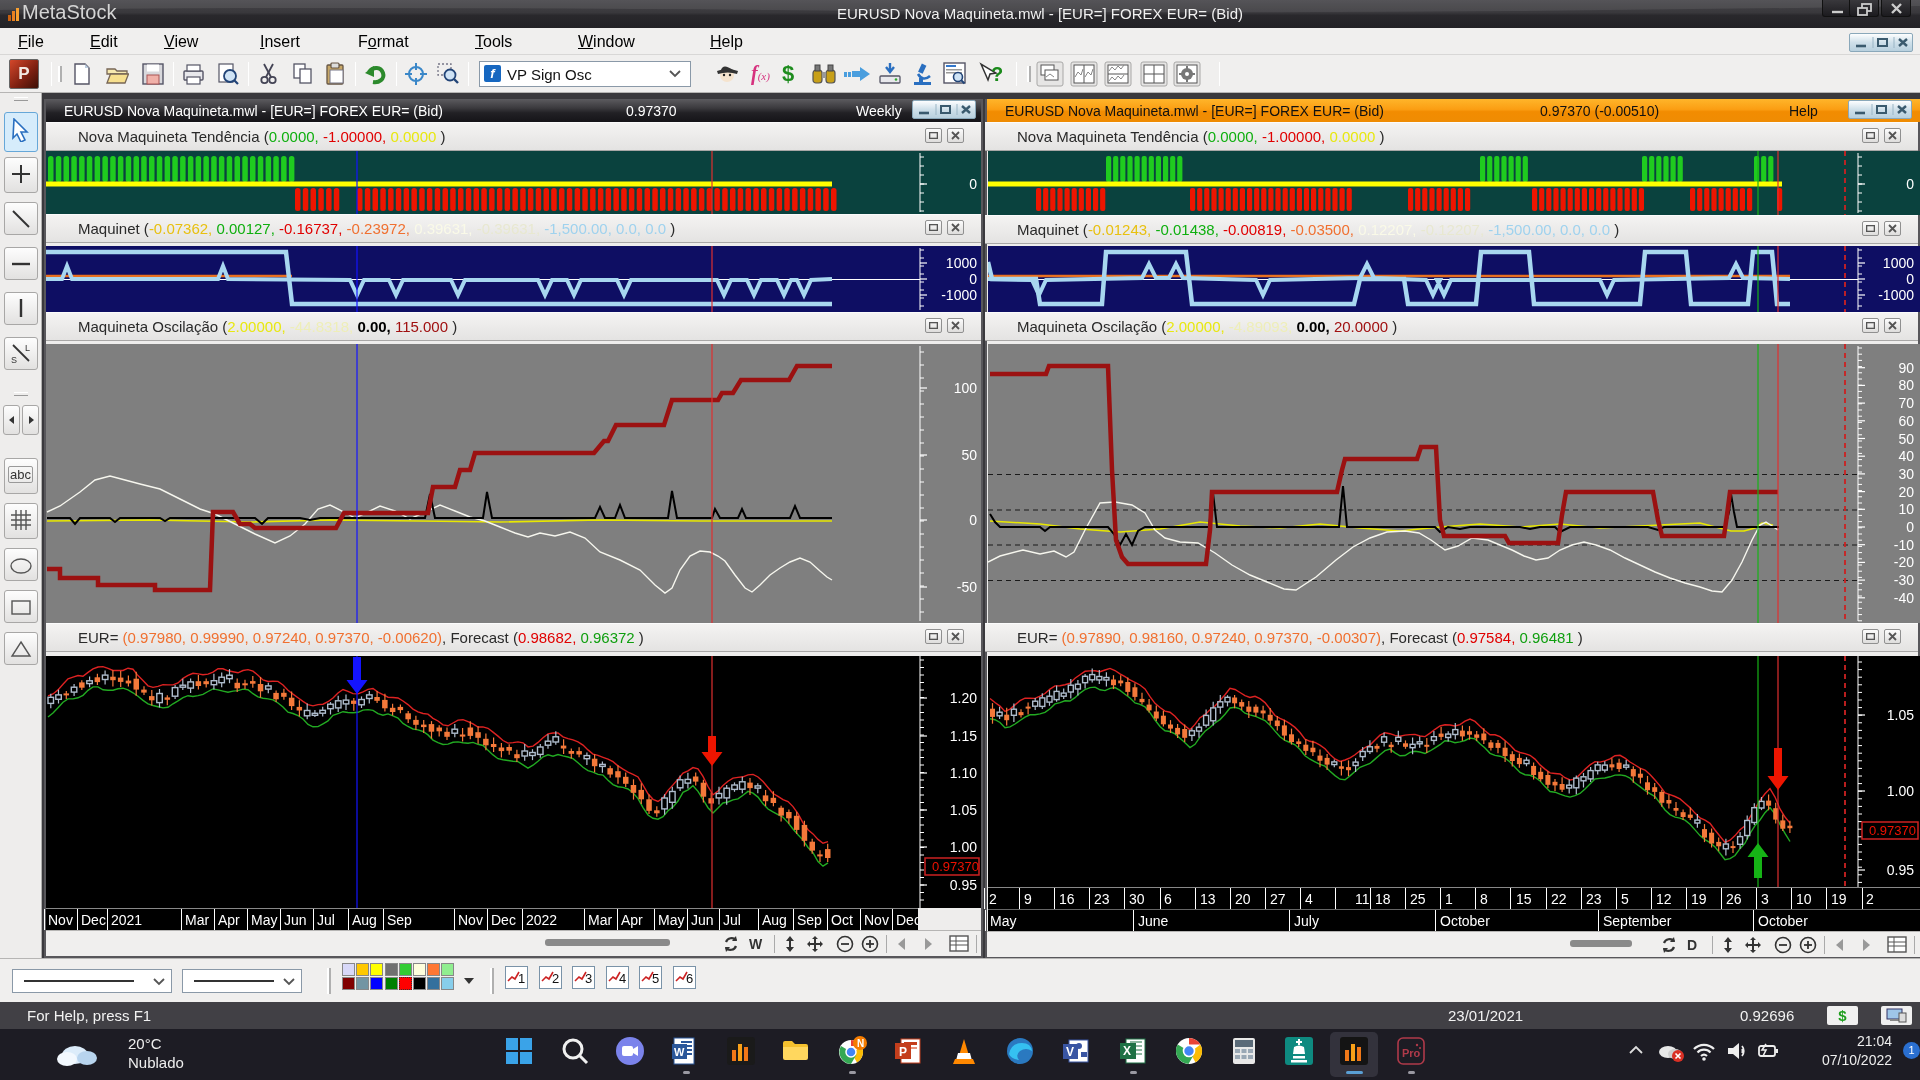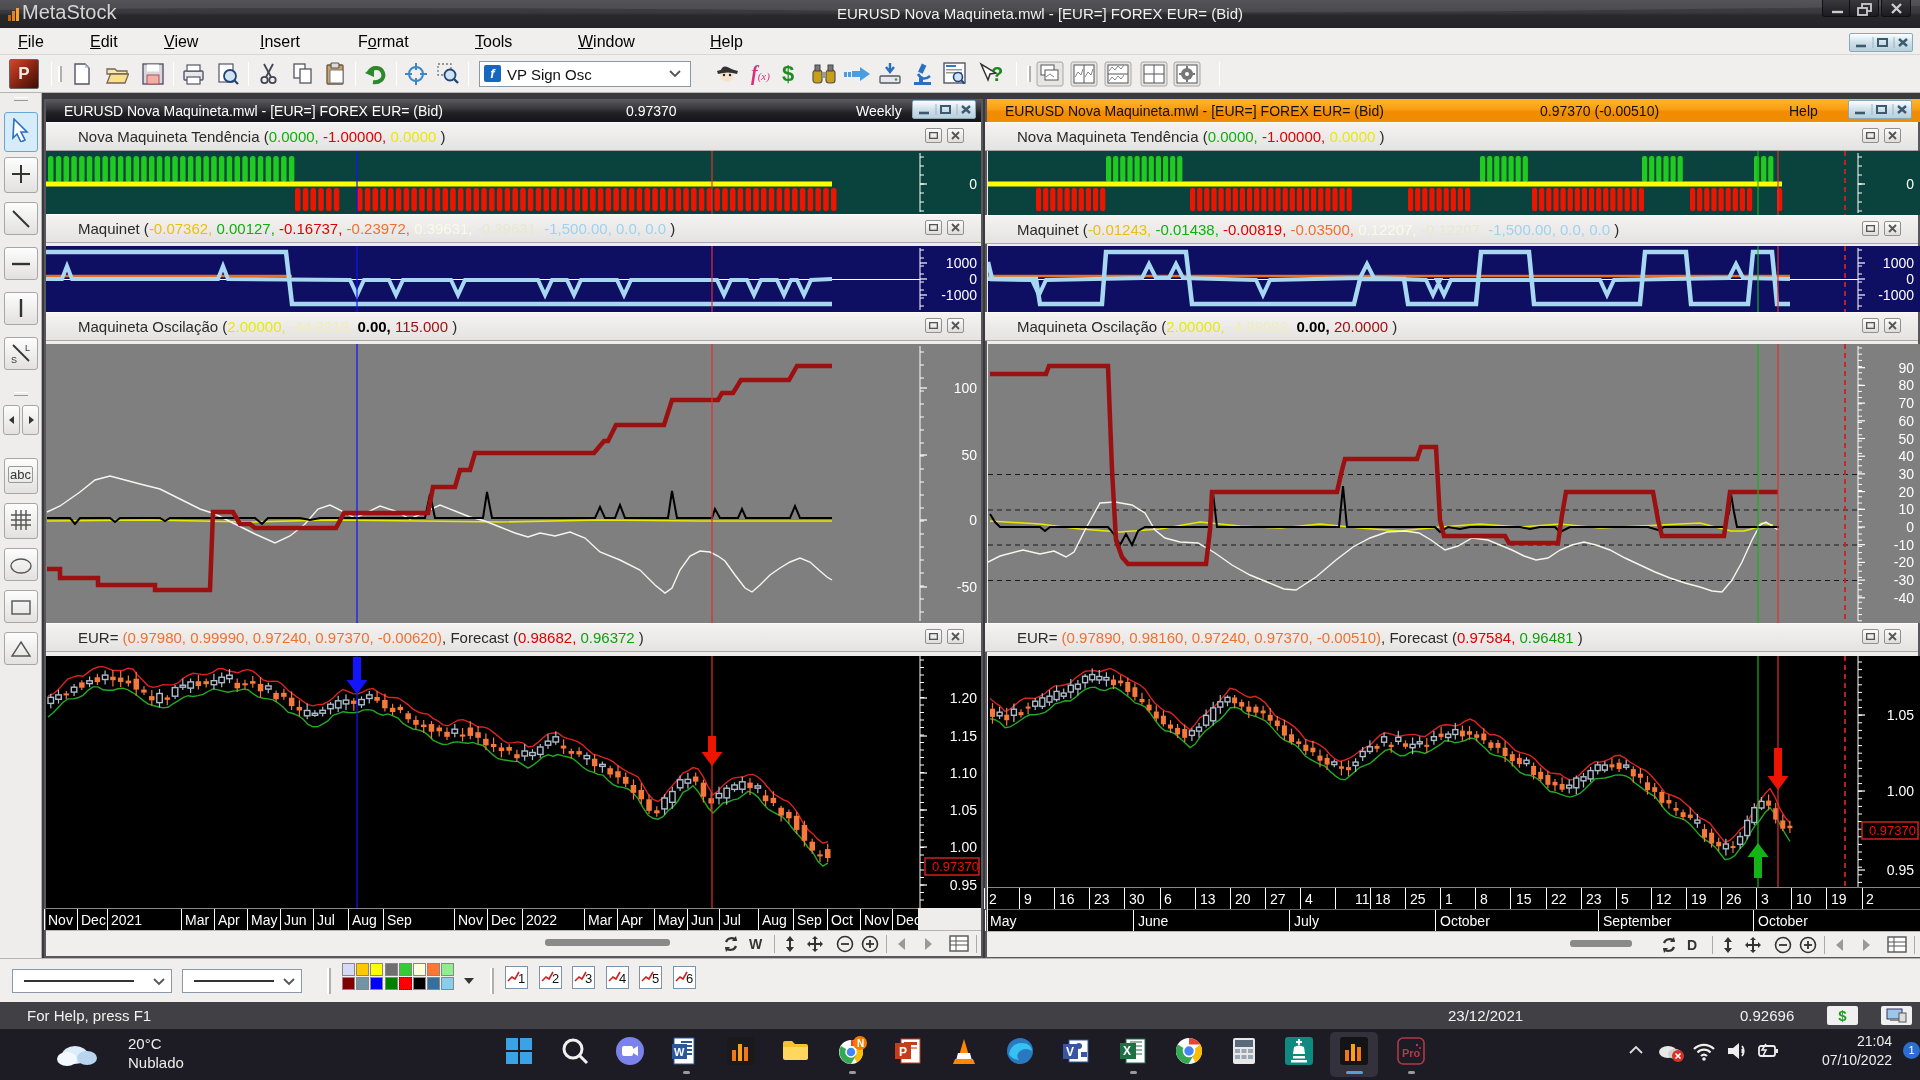--- a/index.html
+++ b/index.html
@@ -376,21 +376,21 @@
   </div>
 <div class="hbtn" style="left:1862px;top:318px"></div>
 <svg class="abs" style="left:1866px;top:322px" width="9" height="7" viewBox="0 0 9 7">
     <rect x="0.5" y="0.5" width="8" height="6" fill="none" stroke="#555" stroke-width="1.6"></rect>
   </svg>
 <div class="hbtn" style="left:1884px;top:318px"></div>
 <svg class="abs" style="left:1888px;top:321px" width="9" height="9" viewBox="0 0 9 9">
     <path d="M1 1 l7 7 M8 1 l-7 7" stroke="#555" stroke-width="1.8"></path>
   </svg>
 <div class="phdr" style="left:985px;top:623px;width:933px;height:29px">
-    <div style="padding:5px 0 0 32px;white-space:nowrap">EUR= <span style="color:#f07030;">(0.97890, 0.98160, 0.97240, 0.97370, -0.00510)</span>, Forecast (<span style="color:#e00000;">0.97584,</span> <span style="color:#0f9f0f;">0.96481</span> )</div>
+    <div style="padding:5px 0 0 32px;white-space:nowrap">EUR= <span style="color:#f07030;">(0.97890, 0.98160, 0.97240, 0.97370, -0.00307)</span>, Forecast (<span style="color:#e00000;">0.97584,</span> <span style="color:#0f9f0f;">0.96481</span> )</div>
   </div>
 <div class="hbtn" style="left:1862px;top:629px"></div>
 <svg class="abs" style="left:1866px;top:633px" width="9" height="7" viewBox="0 0 9 7">
     <rect x="0.5" y="0.5" width="8" height="6" fill="none" stroke="#555" stroke-width="1.6"></rect>
   </svg>
 <div class="hbtn" style="left:1884px;top:629px"></div>
 <svg class="abs" style="left:1888px;top:632px" width="9" height="9" viewBox="0 0 9 9">
     <path d="M1 1 l7 7 M8 1 l-7 7" stroke="#555" stroke-width="1.8"></path>
   </svg>
 <svg class="abs" style="left:46px;top:151px" width="935" height="63">
@@ -1599,21 +1599,21 @@
     <path d="M1 11 l4-4 l3 2 l4-7" stroke="#c22" stroke-width="1.6" fill="none"></path>
   </svg>
 <div class="abs" style="left:652px;top:971px;font-size:13px;color:#111">5</div>
 <div class="abs" style="left:673px;top:966px;width:23px;height:23px;background:#fff;border:1px solid #7a93a8"></div>
 <svg class="abs" style="left:675.0px;top:970px" width="13" height="13" viewBox="0 0 13 13">
     <path d="M1 11 l4-4 l3 2 l4-7" stroke="#c22" stroke-width="1.6" fill="none"></path>
   </svg>
 <div class="abs" style="left:686px;top:971px;font-size:13px;color:#111">6</div>
 <div class="statusbar"></div>
 <div class="abs" style="left:27px;top:1007px;font-size:15px;color:#f2f2f2">For Help, press F1</div>
-<div class="abs" style="left:1448px;top:1007px;font-size:15px;color:#f2f2f2">23/12/2021</div>
+<div class="abs" style="left:1448px;top:1007px;font-size:15px;color:#f2f2f2">23/01/2021</div>
 <div class="abs" style="left:1740px;top:1007px;font-size:15px;color:#f2f2f2">0.92696</div>
 <div class="abs" style="left:1827px;top:1006px;width:31px;height:19px;background:#f0f0f0;border-radius:2px;text-align:center;color:#1e9e1e;font-weight:bold;font-size:15px;line-height:19px">$</div>
 <div class="abs" style="left:1881px;top:1006px;width:31px;height:19px;background:#f0f0f0;border-radius:2px"></div>
 <svg class="abs" style="left:1886px;top:1008px" width="21" height="15" viewBox="0 0 21 15">
     <rect x="1" y="1" width="15" height="10" fill="#9ec6e8" stroke="#336"></rect>
     <rect x="4" y="11" width="9" height="2" fill="#888"></rect>
     <rect x="13" y="5" width="7" height="9" fill="#ddd" stroke="#555"></rect>
   </svg>
 <div class="taskbar"></div>
 <svg class="abs" style="left:55px;top:1038px" width="48" height="30" viewBox="0 0 48 30">

